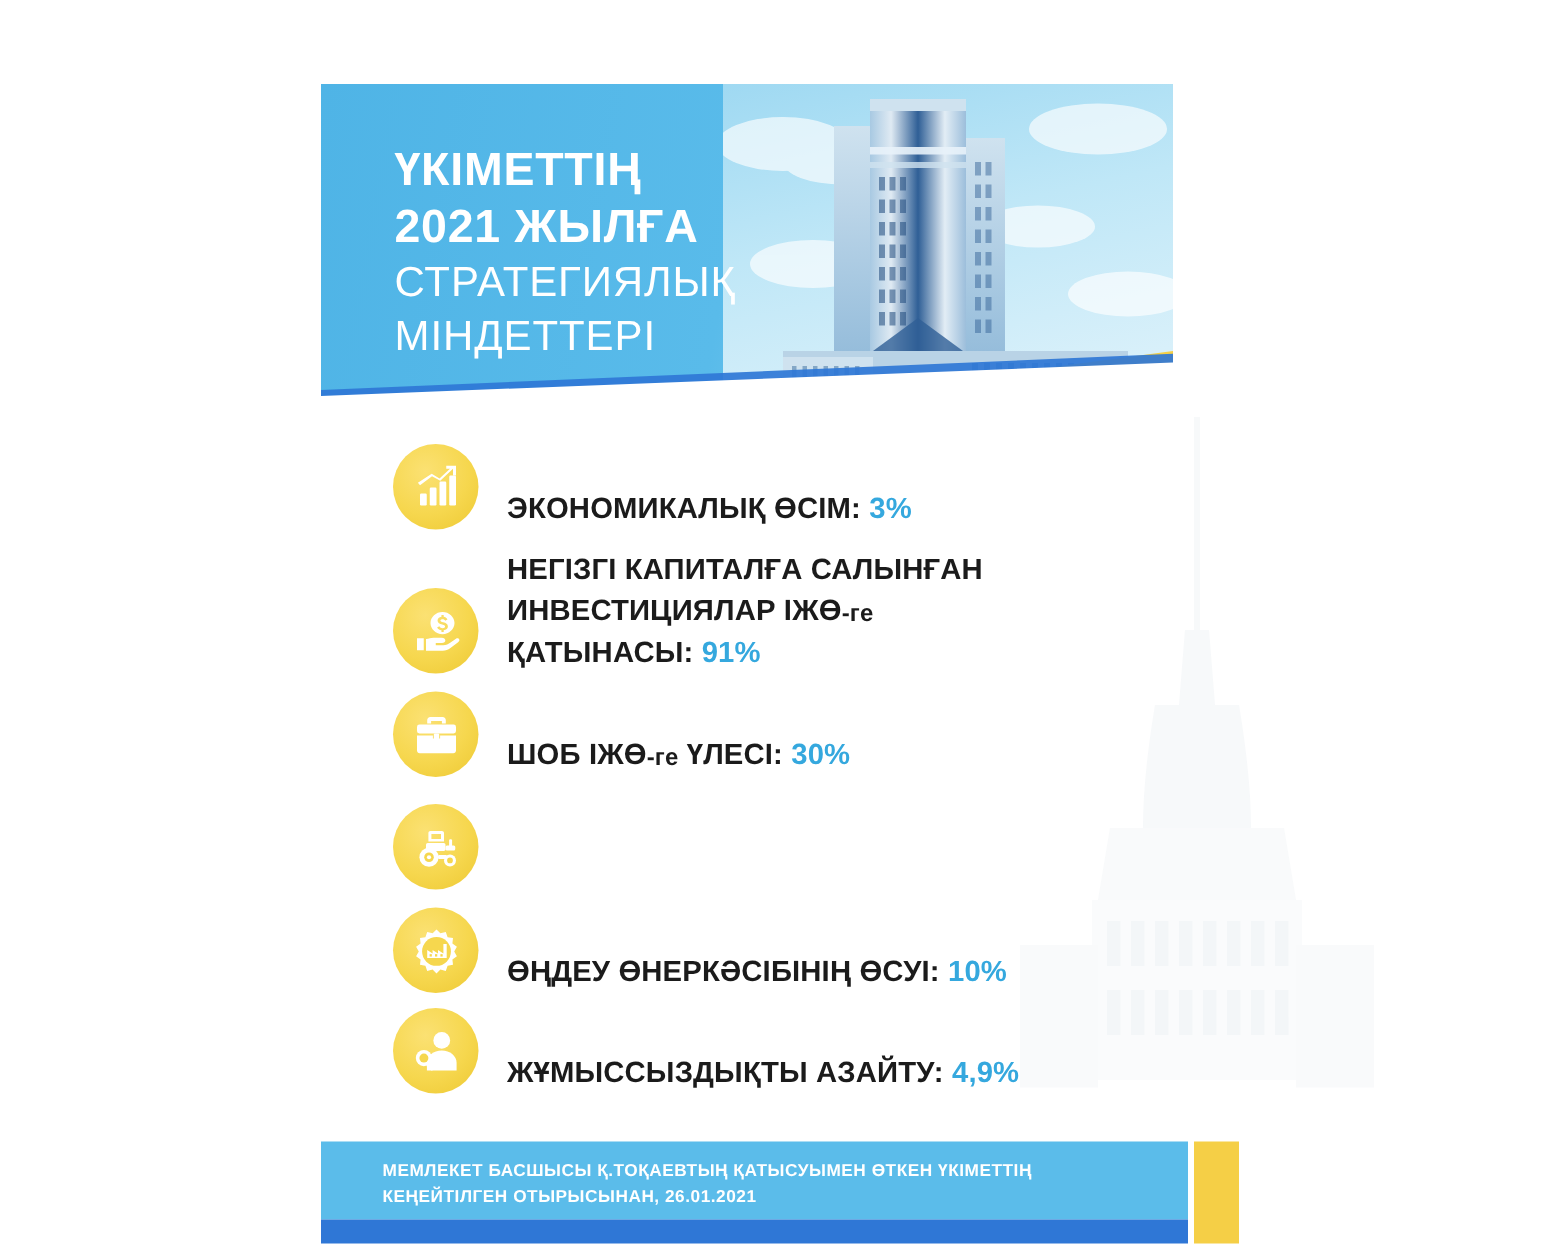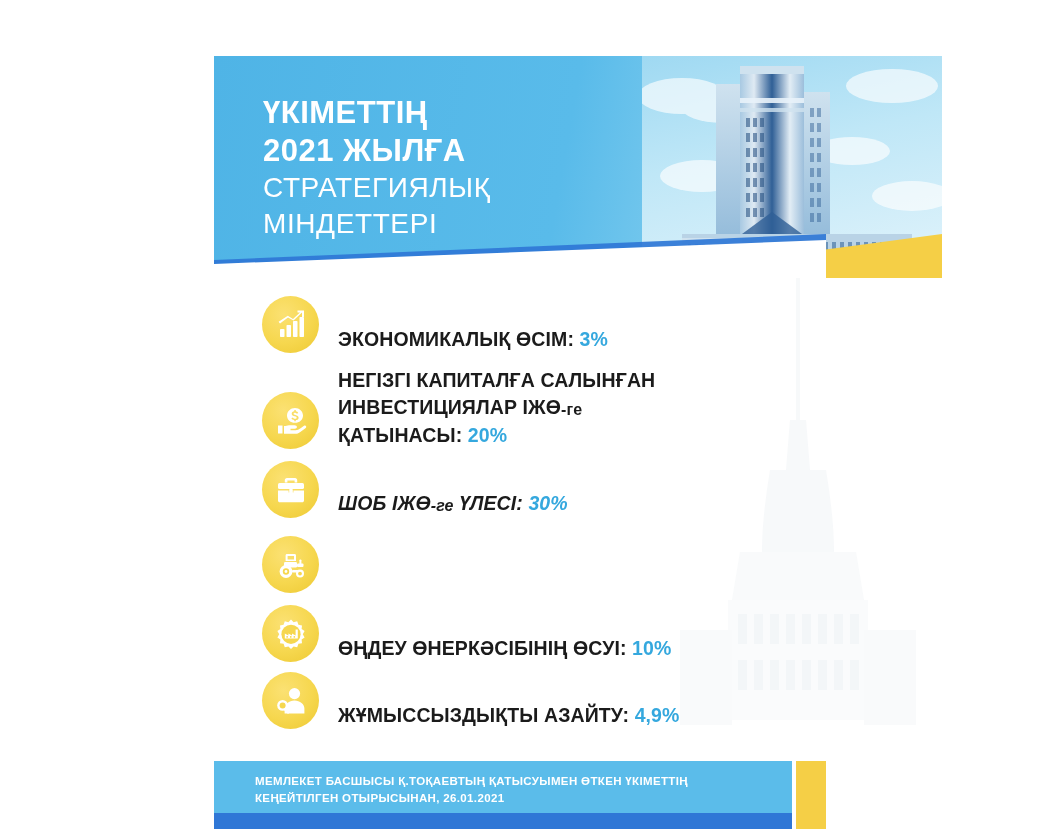--- a/index.html
+++ b/index.html
@@ -36,21 +36,21 @@
     opacity: 0.5;
     pointer-events: none;
     z-index: 0;
   }
 
   
   .header {
     position: absolute;
     left: 214px;
     top: 56px;
-    width: 728px;
+    width: 568px;
     height: 222px;
     overflow: hidden;
     z-index: 2;
     background: linear-gradient(100deg, #4fb4e6 0%, #59bbea 48%, #8ed3f0 76%, #bfe6f6 100%);
   }
   .header-sky {
     position: absolute;
     right: 0; top: 0;
     width: 300px;
     height: 222px;
@@ -137,21 +137,21 @@
     vertical-align: baseline;
     position: relative;
     top: 1px;
   }
 
   .goal.g1 { margin-bottom: 14px; }
   .goal.g1 .text { padding-top: 13px; }
   .goal.g2 { margin-bottom: 12px; }
   .goal.g2 .badge { margin-top: 16px; }
   .goal.g2 .text { padding-top: 0; }
-  .goal.g3 { margin-bottom: 14px; font-style: italic; }
+  .goal.g3 { margin-bottom: 14px; }
   .goal.g3 .text { padding-top: 13px; }
   .goal.g4 { margin-bottom: 12px; }
   .goal.g4 .badge { margin-top: 4px; }
   .goal.g4 .text { padding-top: 0; }
   .goal.g5 { margin-bottom: 10px; }
   .goal.g5 .text { padding-top: 13px; }
   .goal.g6 .text { padding-top: 13px; }
 
   
   .footer {
@@ -386,21 +386,21 @@
           <g fill="#ffffff">
             <path d="M20 3 C15.6 3 12 6.3 12 10.4 C12 14.5 15.6 17.8 20 17.8 C24.4 17.8 28 14.5 28 10.4 C28 6.3 24.4 3 20 3 Z M20.8 15.1 L20.8 16.3 L19.3 16.3 L19.3 15.1 C17.9 14.95 16.8 14.3 16.4 13.3 L17.9 12.5 C18.3 13.3 19.1 13.75 20.1 13.75 C21.1 13.75 21.7 13.35 21.7 12.7 C21.7 12.05 21.2 11.75 19.8 11.35 C18.1 10.9 16.7 10.3 16.7 8.7 C16.7 7.4 17.7 6.45 19.3 6.2 L19.3 5 L20.8 5 L20.8 6.2 C22 6.4 22.9 7.05 23.3 8 L21.8 8.75 C21.5 8.1 20.9 7.75 20.1 7.75 C19.2 7.75 18.6 8.15 18.6 8.7 C18.6 9.3 19.2 9.55 20.5 9.9 C22.3 10.4 23.6 11 23.6 12.65 C23.6 14 22.5 14.9 20.8 15.1 Z"></path>
             <path d="M3 20.5 L7.5 20.5 L7.5 28.5 L3 28.5 Z" rx="1"></path>
             <path d="M9 21 C11 21 12.2 20.2 14 20.2 L19.5 20.2 C21 20.2 21.9 21 21.9 22 C21.9 23 21 23.7 19.6 23.7 L15.5 23.7 L15.5 25.2 L20.6 25.2 C22.4 25.2 23.8 24.5 25.6 23.2 L29 20.8 C29.9 20.2 30.9 20.6 31.2 21.4 C31.4 22.1 31.1 22.7 30.4 23.2 L25.3 27 C23.6 28.3 22.2 28.8 20.1 28.8 L9 28.8 Z"></path>
           </g>
         </svg>
       </div>
       <div class="text">
         <div>НЕГІЗГІ КАПИТАЛҒА САЛЫНҒАН</div>
         <div><span>ИНВЕСТИЦИЯЛАР ІЖӨ</span><span class="sub">-ге</span></div>
-        <div><span>ҚАТЫНАСЫ: </span><span class="num">20%</span></div>
+        <div><span>ҚАТЫНАСЫ: </span><span class="num">91%</span></div>
       </div>
     </div>
 
     <div class="goal g3">
       <div class="badge">
         <svg width="32" height="32" viewBox="0 0 32 32" aria-hidden="true">
           <g fill="#ffffff">
             <path d="M12 4 C10.6 4 9.8 5 9.8 6.2 L9.8 8.4 L12.4 8.4 L12.4 6.6 L19.6 6.6 L19.6 8.4 L22.2 8.4 L22.2 6.2 C22.2 5 21.4 4 20 4 Z"></path>
             <rect x="3" y="9" width="26" height="6" rx="1.6"></rect>
             <path d="M3 16.4 L13.6 16.4 L13.6 18.4 L18.4 18.4 L18.4 16.4 L29 16.4 L29 26.4 C29 27.4 28.2 28.2 27.2 28.2 L4.8 28.2 C3.8 28.2 3 27.4 3 26.4 Z"></path>

